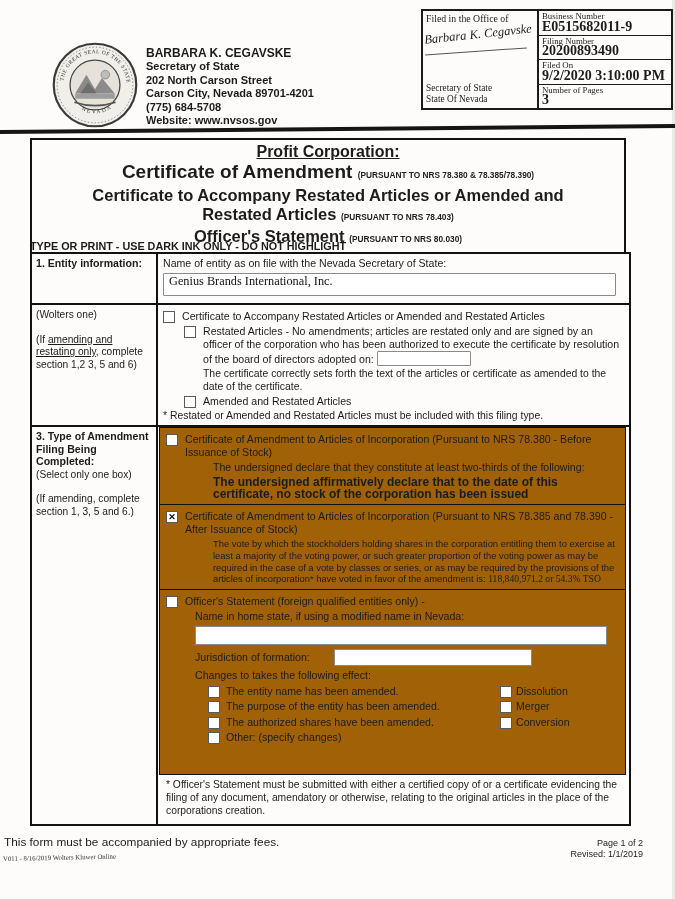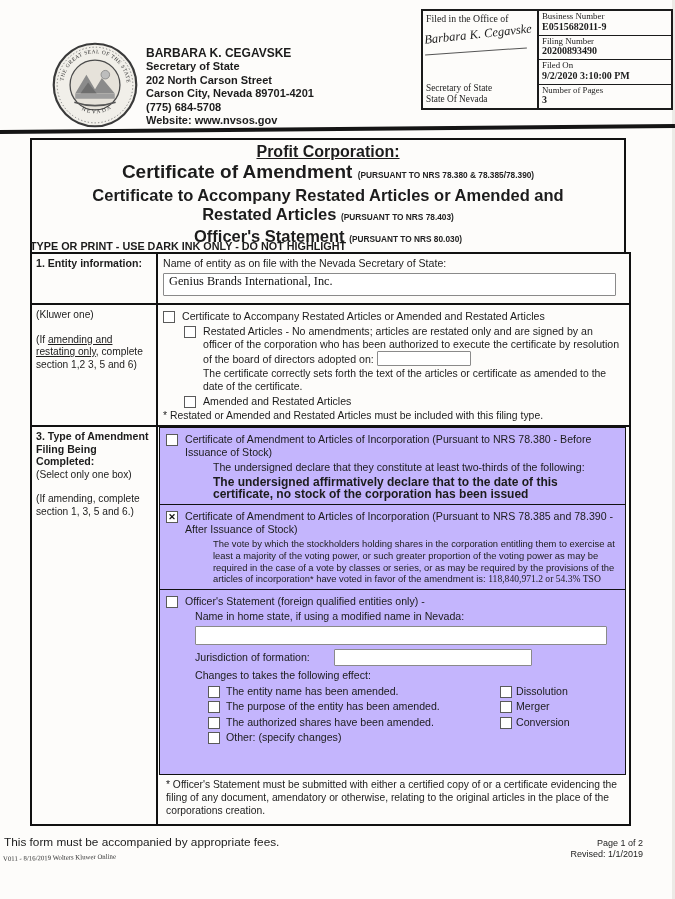--- a/index.html
+++ b/index.html
@@ -13,21 +13,21 @@
   .filing-left{width:108px;border-right:2px solid #1b1b1b;position:relative;padding:2px 3px;}
   .filed-label{font-size:9.8px;}
   .signature{position:absolute;left:1px;top:16px;width:110px;font-size:12.5px;font-style:italic;
              transform:rotate(-6deg);white-space:nowrap;color:#222;}
   .sig-underline{position:absolute;left:2px;top:40px;width:102px;border-bottom:1px solid #555;transform:rotate(-4deg);}
   .signer{position:absolute;left:3px;bottom:3px;font-size:9.3px;line-height:11px;}
   .filing-right{flex:1;display:flex;flex-direction:column;}
   .frow{flex:1;border-bottom:1.6px solid #1b1b1b;padding:0 3px;overflow:hidden;}
   .frow:last-child{border-bottom:none;}
   .frow .lbl{font-size:8.8px;line-height:10.5px;}
-  .frow .val{font-size:10px;line-height:10.5px;font-weight:bold;}
+  .frow .val{font-size:14px;line-height:10.5px;font-weight:bold;}
 
   
   .seal{position:absolute;left:52px;top:42px;width:86px;height:86px;}
   .agency{position:absolute;left:146px;top:47px;font-weight:bold;font-size:11px;line-height:13.4px;}
   .agency .name{font-size:12px;}
   .rule{position:absolute;left:0;top:130px;width:675px;height:4px;background:#151515;
         transform:rotate(-0.5deg);transform-origin:left center;}
 
   
   .title-box{position:absolute;left:30px;top:138px;width:588px;border:2.5px solid #111;
@@ -57,21 +57,21 @@
   .nvid-input{flex:1;height:18px;margin-right:8px;padding:1px 5px;display:flex;align-items:center;}
 
   .ckline{display:flex;gap:7px;align-items:flex-start;margin-top:2px;}
   .cb{display:inline-block;width:10px;height:10px;border:1.1px solid #5a5a5a;background:#fff;
       flex:none;margin-top:1px;font-size:9px;line-height:10px;text-align:center;font-weight:bold;color:#111;}
   .ck-text{flex:1;min-width:0;}
   .indent1{margin-left:21px;}
   .adopted-input{display:inline-block;width:92px;height:13px;vertical-align:-3px;margin-left:3px;}
   .small-note{font-size:10.4px;margin-top:1px;}
 
-  .subbox{border:1.6px solid #111;margin:0 0 0 0;padding:3px 6px 4px;background:#c4b5fd;}
+  .subbox{border:1.6px solid #111;margin:0 0 0 0;padding:3px 6px 4px;background:#a16207;}
   .subbox + .subbox{margin-top:-1px;}
   .para{margin-left:47px;margin-top:2px;}
   .affirm{font-size:12px;line-height:12px;font-weight:bold;}
   .vote{font-size:9.4px;line-height:11.8px;margin-left:47px;margin-top:2px;}
   .vote-val{font-family:"Liberation Serif",serif;font-size:9.6px;}
   .checkone-row{display:flex;align-items:center;gap:8px;margin:3px 0 3px 68px;}
   .checkone-row .opt{margin-right:46px;}
 
   .officer-inner{margin-left:29px;margin-top:2px;}
   .home-input{height:17px;margin:3px 12px 4px 0;}
@@ -180,21 +180,21 @@
         <span class="head" style="white-space:nowrap;">1.  Entity information:</span>
       </div>
       <div class="cell-content">
         <div>Name of entity as on file with the Nevada Secretary of State:</div>
         <div class="in-box name-input value-serif">Genius Brands International, Inc.</div>
       </div>
     </div>
 
     <div class="row">
       <div class="cell-label">
-        <div class="sub">(Kluwer one)</div>
+        <div class="sub">(Wolters one)</div>
         <div class="gap"></div>
         <div><span>(If </span><span style="text-decoration:underline;">amending and restating only</span><span>, complete section 1,2 3, 5 and 6)</span></div>
       </div>
       <div class="cell-content">
         <div class="ckline">
           <span class="cb"></span>
           <div class="ck-text">Certificate to Accompany Restated Articles or Amended and Restated Articles</div>
         </div>
         <div class="ckline indent1">
           <span class="cb"></span>

